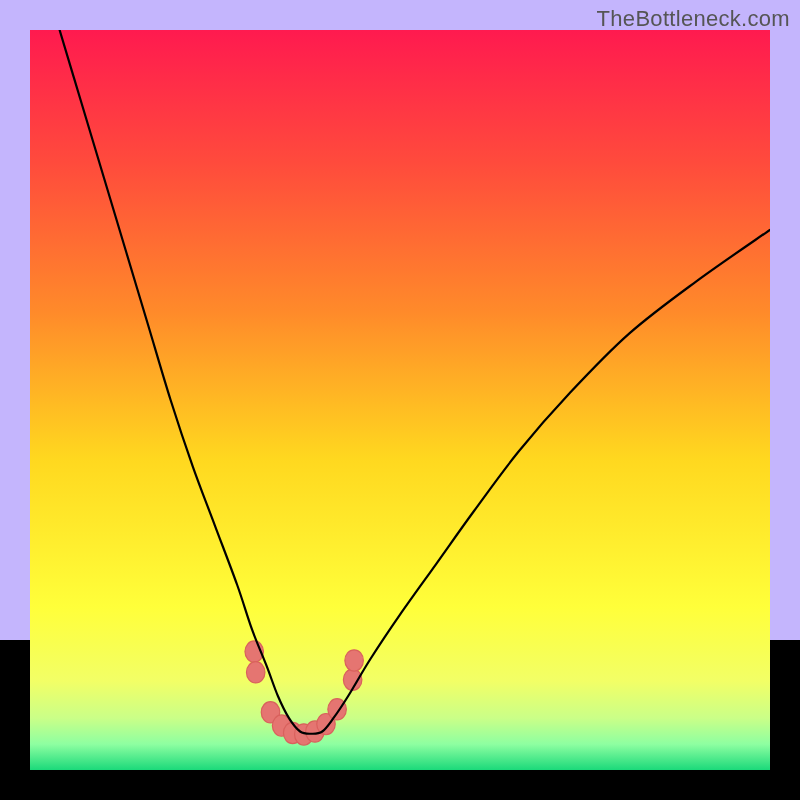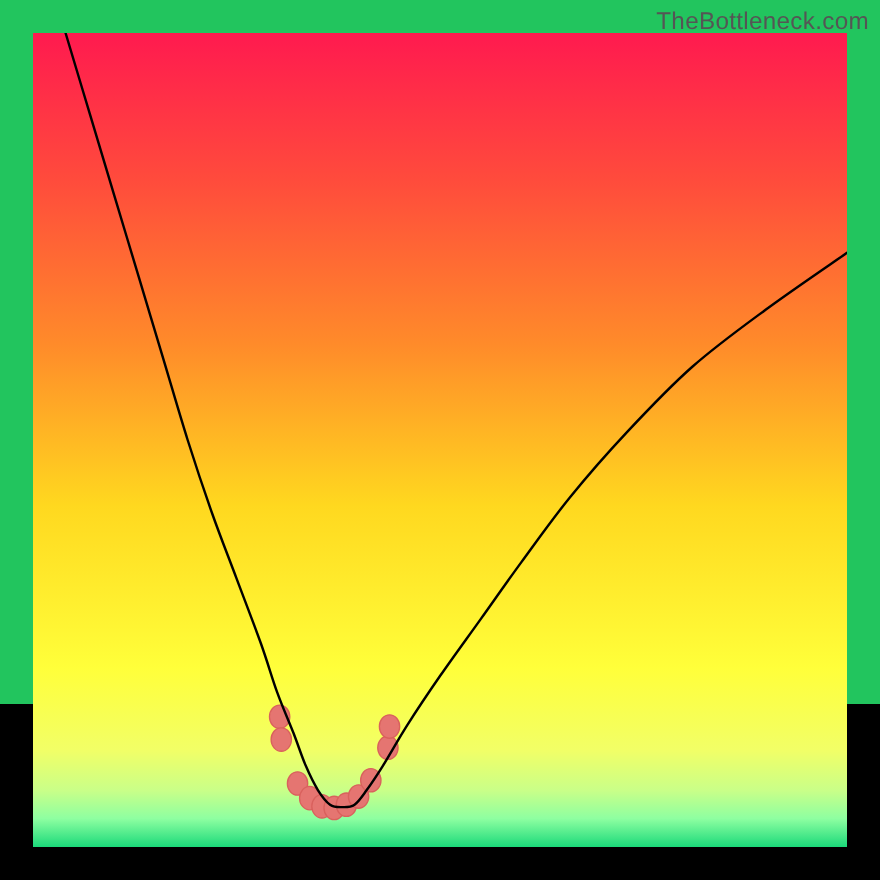--- a/index.html
+++ b/index.html
@@ -9,21 +9,21 @@
     height: 800px;
     overflow: hidden;
     background: #000;
     font-family: Arial, Helvetica, sans-serif;
   }
 
   .frame {
     position: relative;
     width: 800px;
     height: 640px;
-    background: #22c55e;
+    background: #c4b5fd;
     text-align: right;
   }
 
   .watermark {
     position: absolute;
     top: 6px;
     right: 10px;
     color: #555;
     font-size: 22px;
     font-weight: 400;

